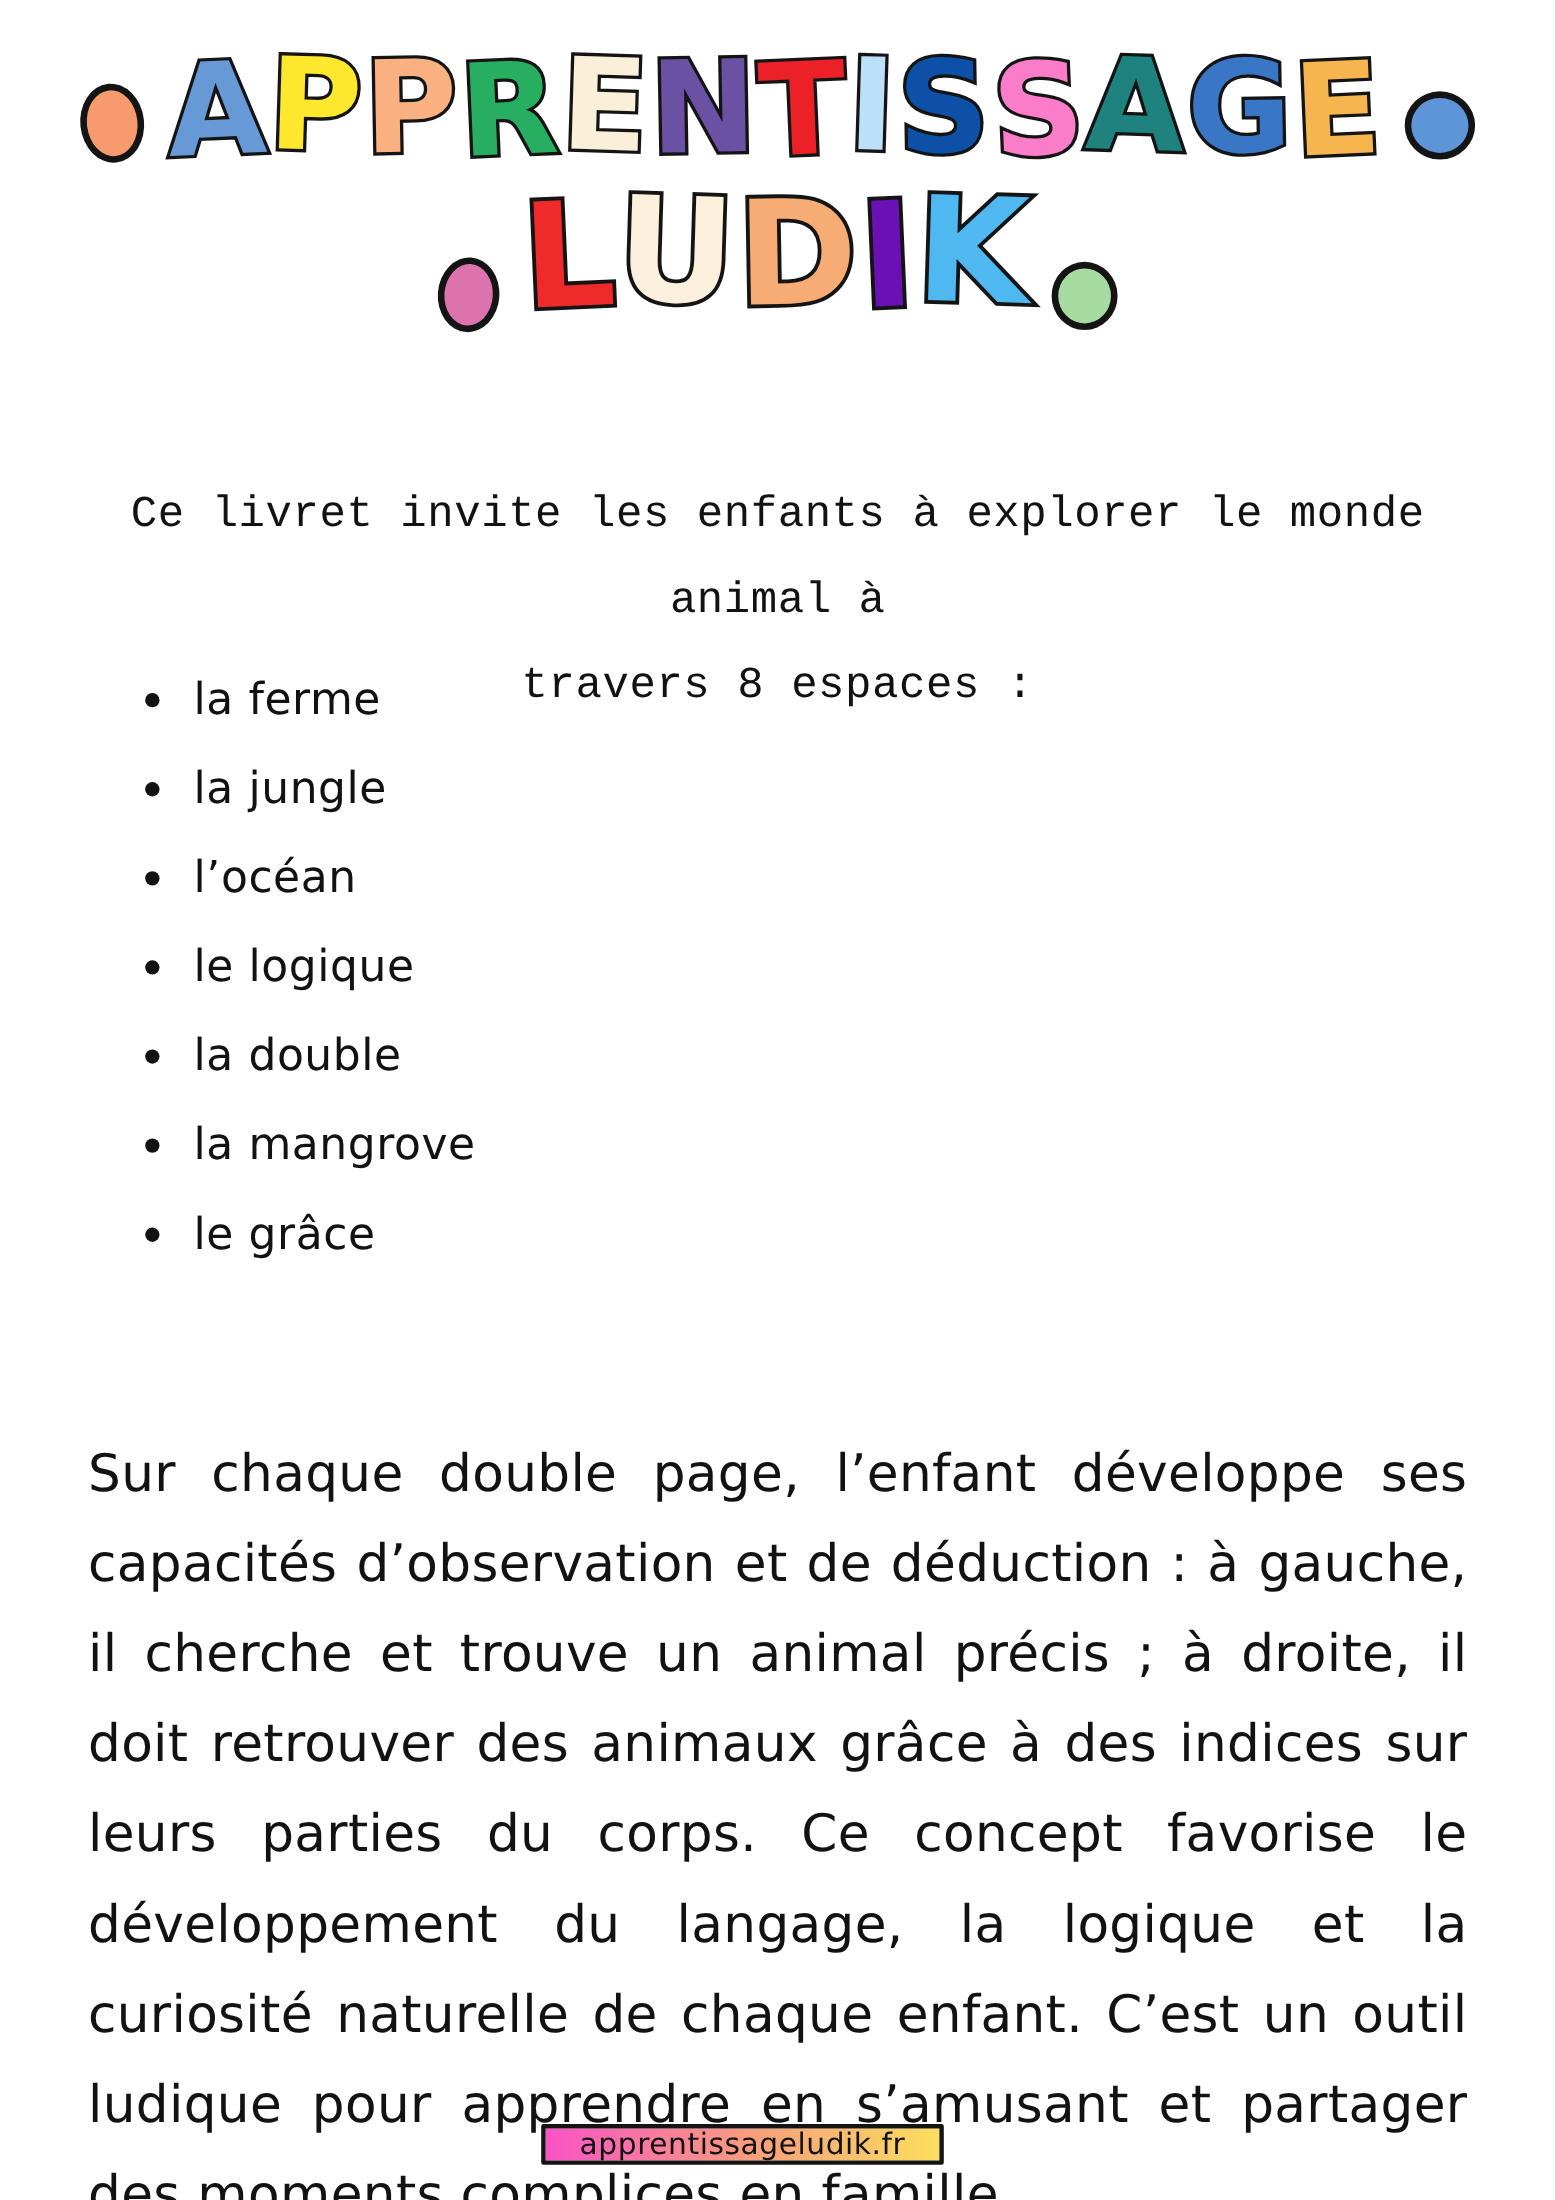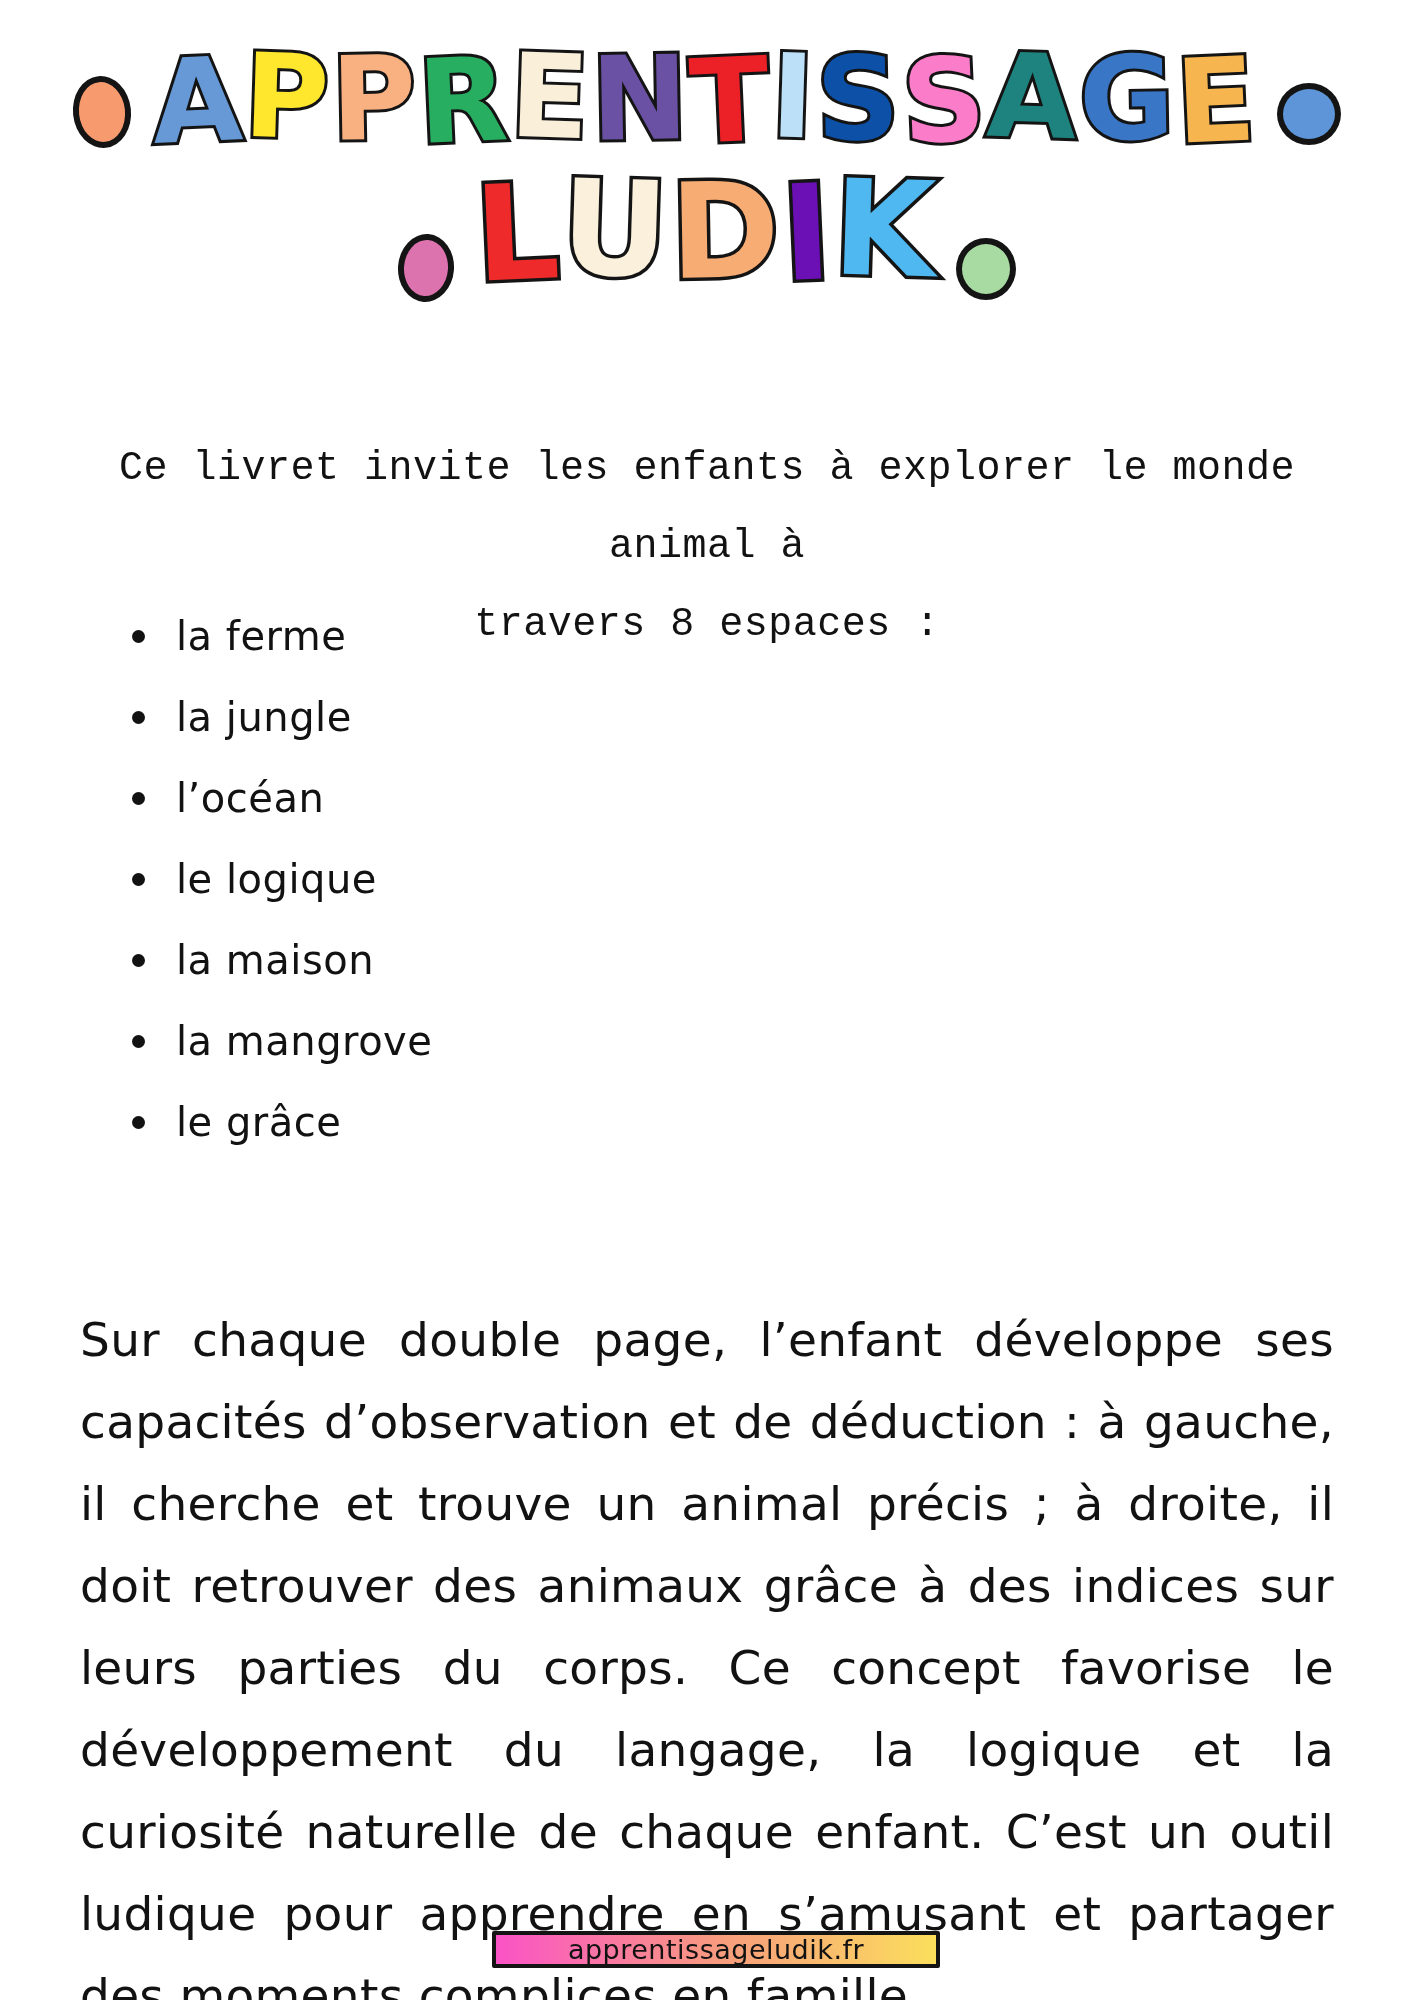--- a/index.html
+++ b/index.html
@@ -85,21 +85,21 @@
     font-size: 47px;
     line-height: 82px;
     text-align: justify;
     letter-spacing: 0.3px;
   }
 
   
   .footer-badge {
     position: absolute;
     top: 1931px; left: 492px;
-    width: 448px; height: 37px;
+    width: 366px; height: 37px;
     box-sizing: border-box;
     border: 4px solid #141414;
     border-radius: 2px;
     display: flex; align-items: center; justify-content: center;
   }
   .footer-badge span {
     font-size: 27px;
     font-weight: 500;
     color: #121212;
     letter-spacing: 0.5px;
@@ -144,21 +144,21 @@
 <div class="intro" id="intro">
     <div class="intro-line">Ce livret invite les enfants à explorer le monde animal à</div>
     <div class="intro-line">travers 8 espaces :</div>
   </div>
 
 <ul class="spaces" id="spaces">
     <li>la ferme</li>
     <li>la jungle</li>
     <li>l’océan</li>
     <li>le logique</li>
-    <li>la maison</li>
+    <li>la double</li>
     <li>la mangrove</li>
     <li>le grâce</li>
   </ul>
 
 <p class="description">Sur chaque double page, l’enfant développe ses capacités d’observation et de déduction : à gauche, il cherche et trouve un animal précis ; à droite, il doit retrouver des animaux grâce à des indices sur leurs parties du corps. Ce concept favorise le développement du langage, la logique et la curiosité naturelle de chaque enfant. C’est un outil ludique pour apprendre en s’amusant et partager des moments complices en famille.</p>
 
 <div class="footer-badge" id="footer-badge" style="background: linear-gradient(90deg, rgb(250, 83, 198) 0%, rgb(248, 157, 125) 52%, rgb(251, 223, 92) 100%);">
   <span>apprentissageludik.fr</span>
 </div>
 

